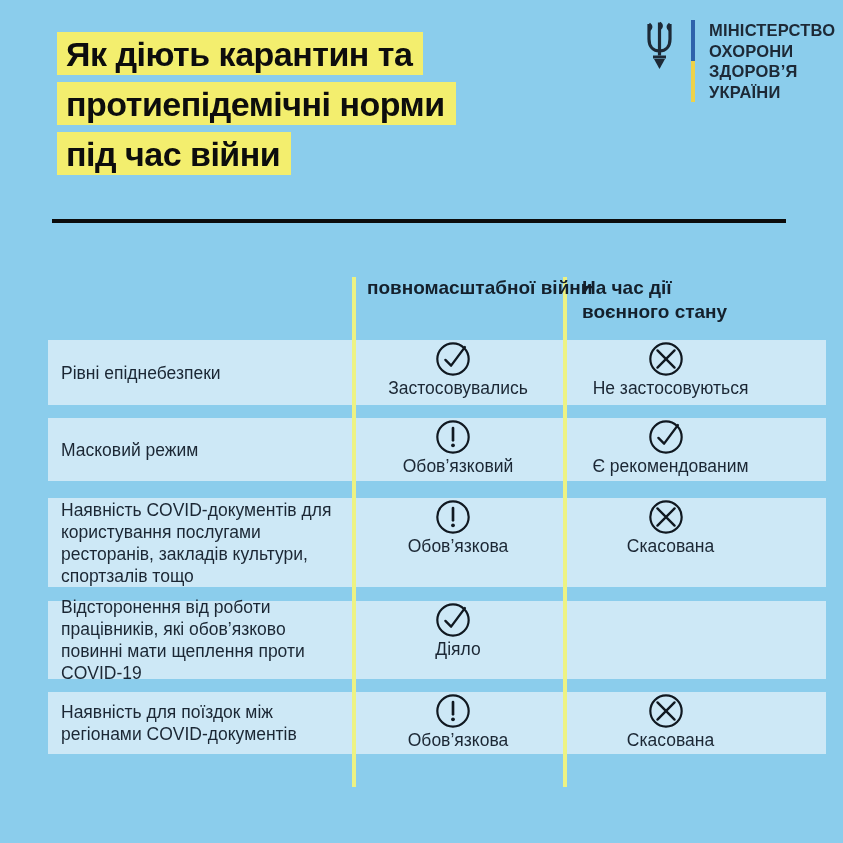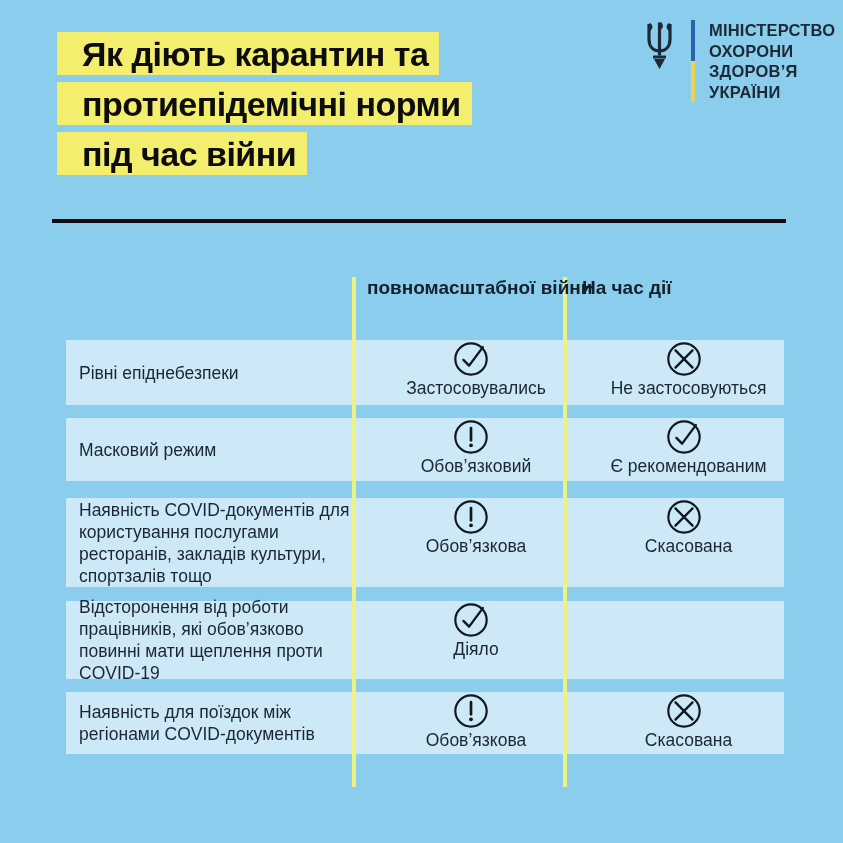--- a/index.html
+++ b/index.html
@@ -16,21 +16,21 @@
   
   .title-block { position: absolute; left: 57px; top: 32px; }
   .title-line {
     display: table;
     background: #f3ee6e;
     color: #0d0d0d;
     font-weight: bold;
     font-size: 34px;
     line-height: 36px;
     letter-spacing: -0.5px;
-    padding: 4px 11px 3px 25px;
+    padding: 4px 11px 3px 9px;
     margin-bottom: 7px;
     white-space: nowrap;
   }
 
   
   .ministry { position: absolute; left: 643px; top: 20px; display: flex; align-items: flex-start; }
   .trident { width: 33px; height: 50px; margin-right: 15px; margin-top: 1px; }
   .flag-bar { width: 4px; height: 82px; margin-right: 14px; display: flex; flex-direction: column; }
   .flag-bar .blue { flex: 1; background: #2e62ab; }
   .flag-bar .yellow { flex: 1; background: #edd24b; }
@@ -54,21 +54,21 @@
   .col-header {
     position: absolute; top: 276px;
     font-weight: bold; font-size: 19px; line-height: 24px;
     color: #14202c; z-index: 4;
   }
   .col-header.first { left: 367px; }
   .col-header.second { left: 582px; }
 
   
   .row {
-    position: absolute; left: 66px; width: 718px;
+    position: absolute; left: 48px; width: 778px;
     background: #cde8f6; z-index: 2;
   }
   .row-1 { top: 340px; height: 65px; }
   .row-2 { top: 418px; height: 63px; }
   .row-3 { top: 498px; height: 89px; }
   .row-4 { top: 601px; height: 78px; }
   .row-5 { top: 692px; height: 62px; }
 
   .row-label {
     position: absolute; left: 13px; top: 0; bottom: 0; width: 290px;
@@ -124,20 +124,21 @@
   <div class="divider"></div>
 
   <div class="col-line first"></div>
   <div class="col-line second"></div>
 
   <div class="col-header first">
     <div>повномасштабної війни</div>
   </div>
   <div class="col-header second">
     <div>На час дії</div>
+    <div>воєнного стану</div>
   </div>
 
   <div class="row row-1">
     <div class="row-label">Рівні епіднебезпеки</div>
     <div class="cell before">
       <span class="status-icon">
           <svg viewBox="0 0 40 40">
             <circle cx="20" cy="20" r="16.5" fill="none" stroke="#101820" stroke-width="2.3"></circle>
             <path d="M12 21 L18 27 L32.5 7.5" fill="none" stroke="#101820" stroke-width="2.5" stroke-linecap="round" stroke-linejoin="round"></path>
           </svg>

